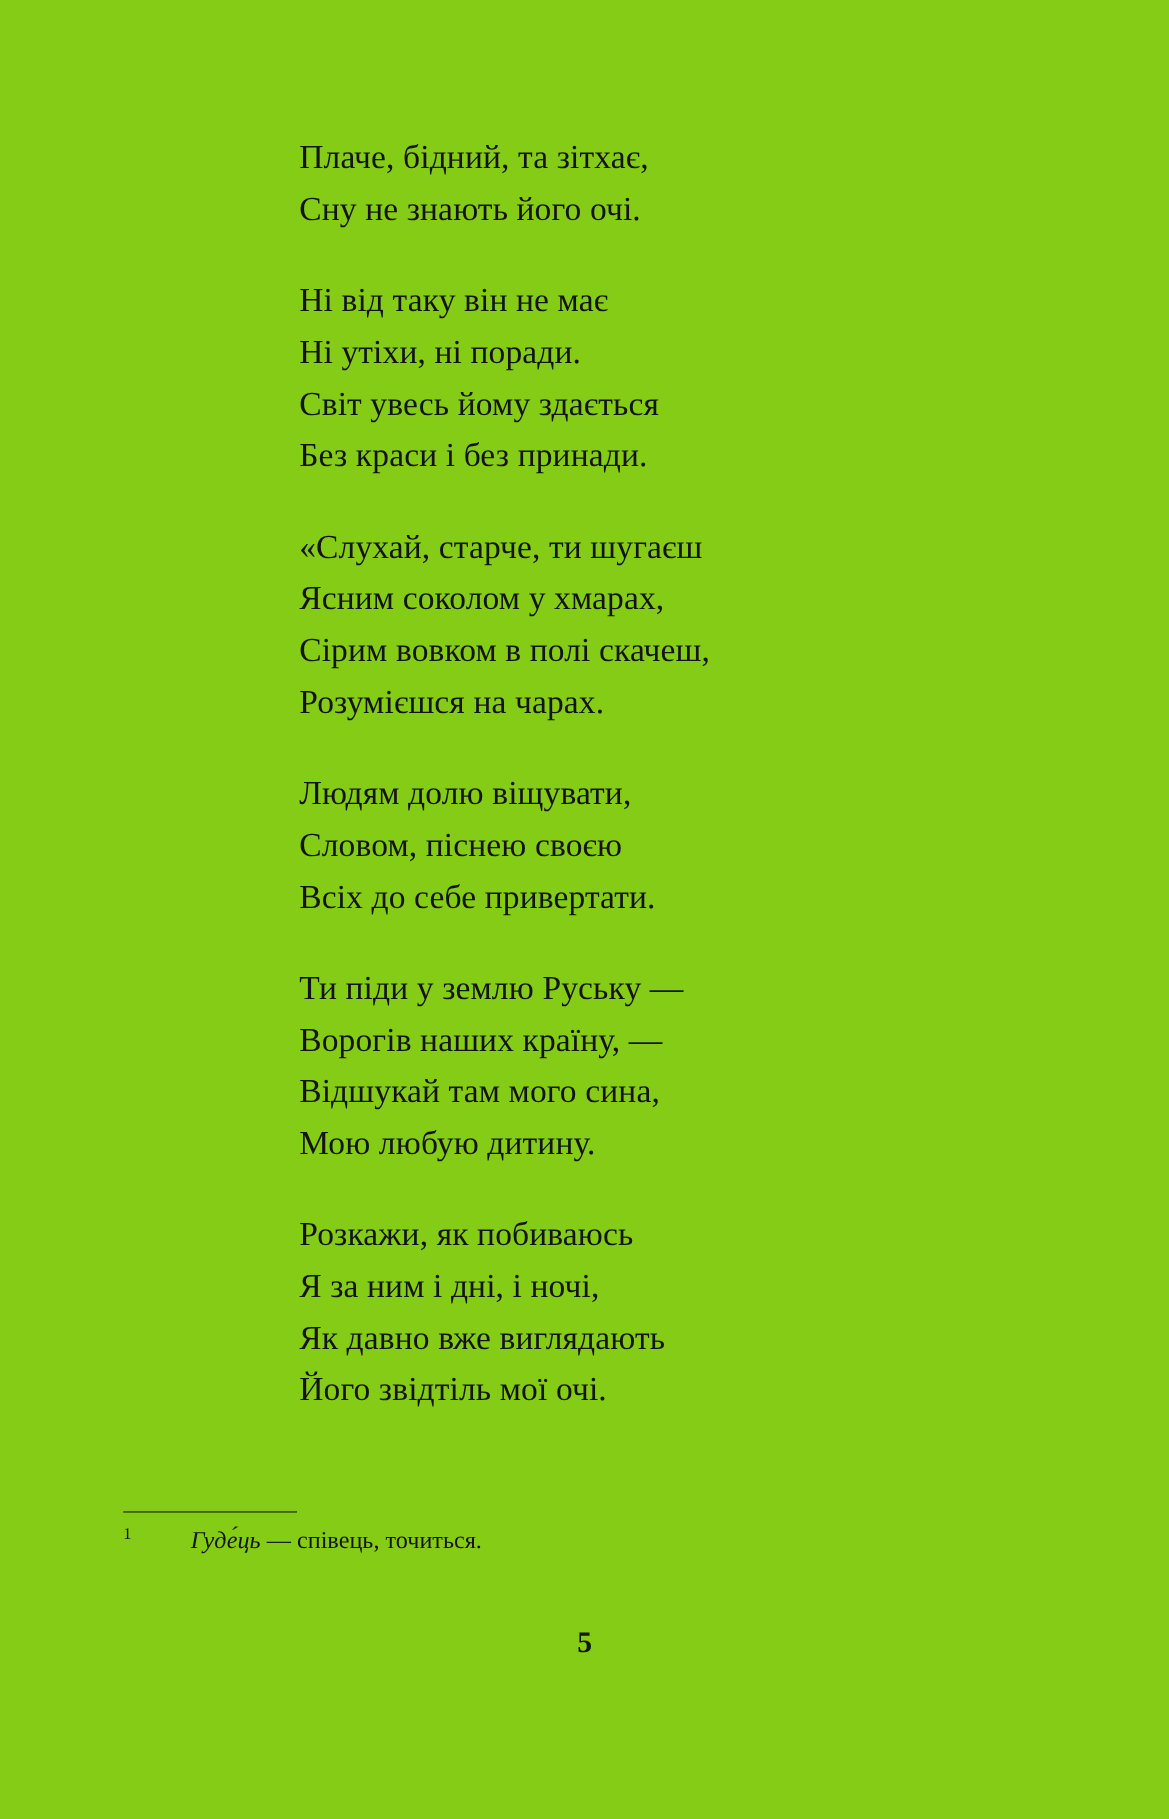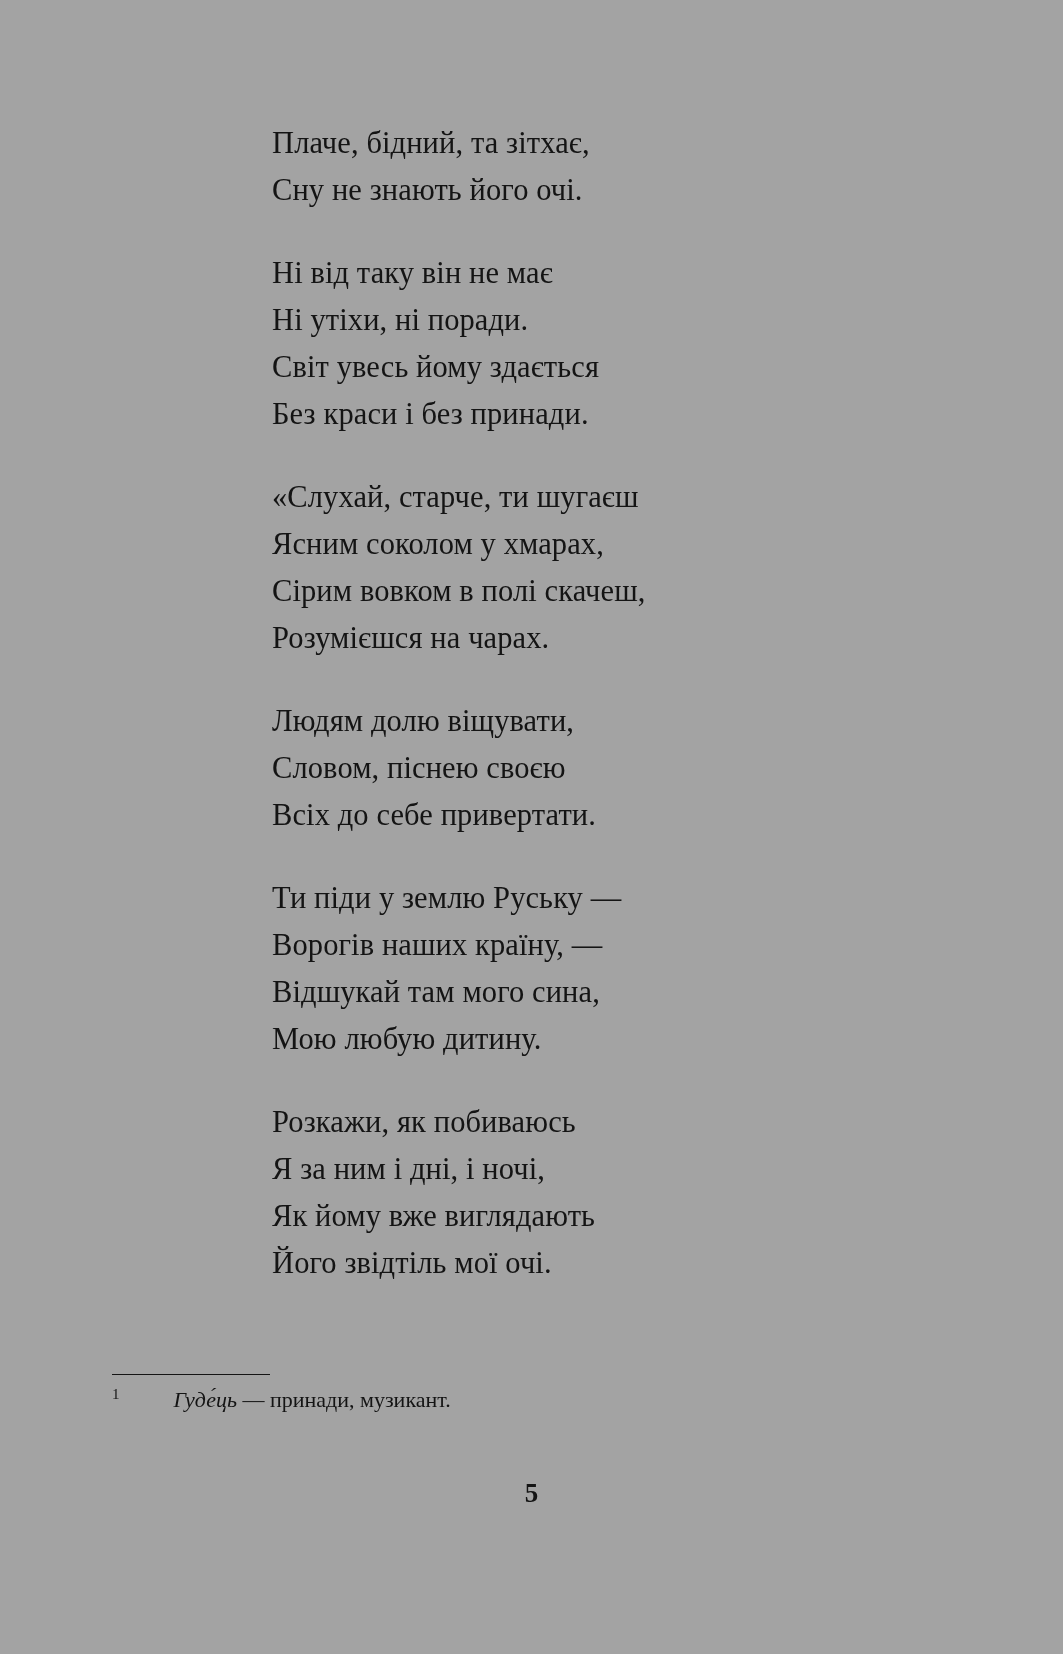--- a/index.html
+++ b/index.html
@@ -5,21 +5,21 @@
   html, body {
     margin: 0;
     padding: 0;
     background: #ffffff;
   }
   .page {
     position: relative;
     width: 1063px;
     height: 1654px;
     margin: 0 auto;
-    background: #a3a3a3;
+    background: #84cc16;
     overflow: hidden;
     font-family: "Liberation Serif", "DejaVu Serif", serif;
     color: #141414;
   }
   .poem {
     position: absolute;
     left: 272px;
     top: 120px;
     width: 640px;
   }
@@ -113,26 +113,26 @@
     <div class="stanza">
       <div class="line">Ти піди у землю Руську —</div>
       <div class="line">Ворогів наших країну, —</div>
       <div class="line">Відшукай там мого сина,</div>
       <div class="line">Мою любую дитину.</div>
     </div>
 
     <div class="stanza">
       <div class="line">Розкажи, як побиваюсь</div>
       <div class="line">Я за ним і дні, і ночі,</div>
-      <div class="line">Як йому вже виглядають</div>
+      <div class="line">Як давно вже виглядають</div>
       <div class="line">Його звідтіль мої очі.</div>
     </div>
 
   </div>
 
   <div class="footnote-area">
     <div class="footnote-rule"></div>
-    <div class="footnote-text"><span class="footnote-num">1</span><span class="footnote-term">Гуде́ць</span><span> — принади, музикант.</span></div>
+    <div class="footnote-text"><span class="footnote-num">1</span><span class="footnote-term">Гуде́ць</span><span> — співець, точиться.</span></div>
   </div>
 
   <div class="page-number">5</div>
 
 </div>
 
 </body></html>

